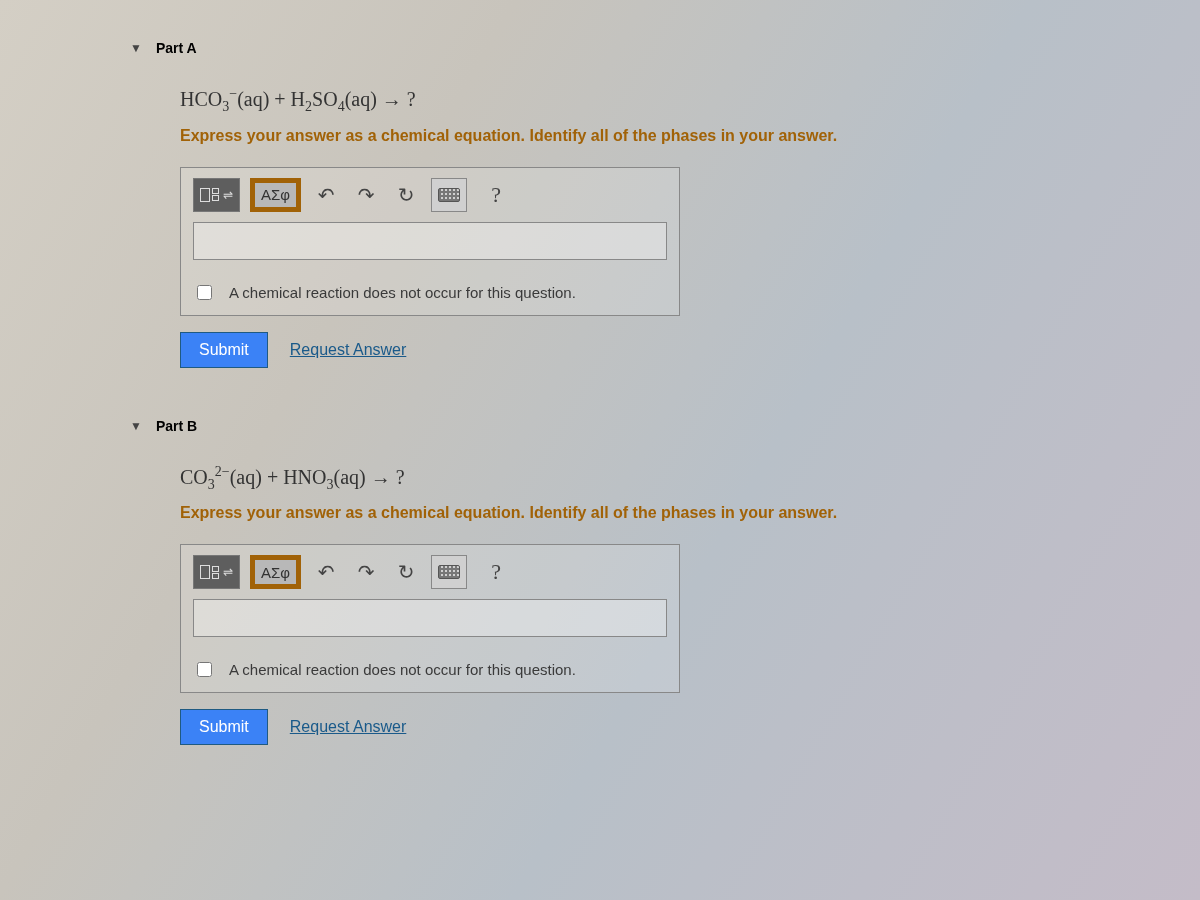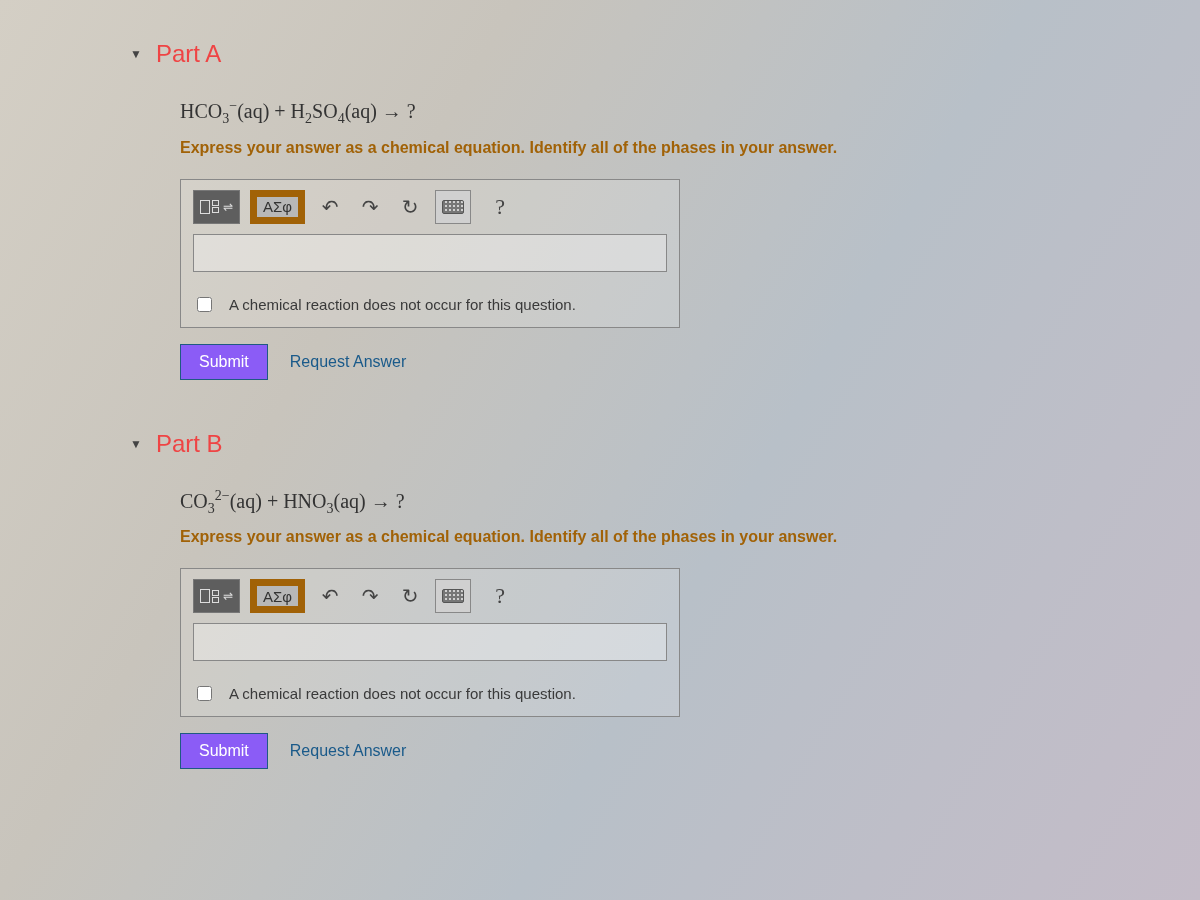--- a/index.html
+++ b/index.html
@@ -21,23 +21,23 @@
     gap: 14px;
     margin-bottom: 20px;
     margin-left: -20px;
   }
   .part-header .caret {
     font-size: 12px;
     color: #444;
     cursor: pointer;
   }
   .part-header .title {
-    font-weight: normal;
-    font-size: 24px;
-    color: #ef4444;
+    font-weight: bold;
+    font-size: 14px;
+    color: #000000;
   }
   .part-body {
     padding: 0 0 50px 30px;
     margin-top: 30px;
   }
   .equation {
     font-family: "Times New Roman", Times, serif;
     font-size: 20px;
     color: #333;
     margin-bottom: 12px;
@@ -70,21 +70,21 @@
     padding: 0 6px;
     border: 1px solid #777;
     background: #5e5e5e;
     color: #e8e8e8;
     font-size: 15px;
     cursor: pointer;
   }
   .tool-btn.light {
     background: #b8b8b8;
     color: #333;
-    border: 7px solid #a16207;
+    border: 5px solid #a16207;
   }
   .tool-btn.icon-only {
     background: transparent;
     border: none;
     color: #444;
     font-size: 20px;
     min-width: 30px;
   }
   .tool-btn.framed {
     background: #d0d0d0;
@@ -138,29 +138,30 @@
     accent-color: #666;
     cursor: pointer;
   }
   .actions {
     margin-top: 16px;
     display: flex;
     align-items: center;
     gap: 22px;
   }
   .submit-btn {
-    background: #8b5cf6;
+    background: #3b82f6;
     color: #fff;
     border: 1px solid #1f5a82;
     padding: 8px 18px;
     font-size: 16px;
     cursor: pointer;
   }
   .link {
     color: #1a5a8a;
+    text-decoration: underline;
     font-size: 16px;
     cursor: pointer;
   }
   .kbd-icon {
     display:inline-block;
     width:22px; height:14px;
     border:1px solid #555;
     border-radius:2px;
     position:relative;
     background: repeating-linear-gradient(90deg,#777 0 2px, transparent 2px 4px),

